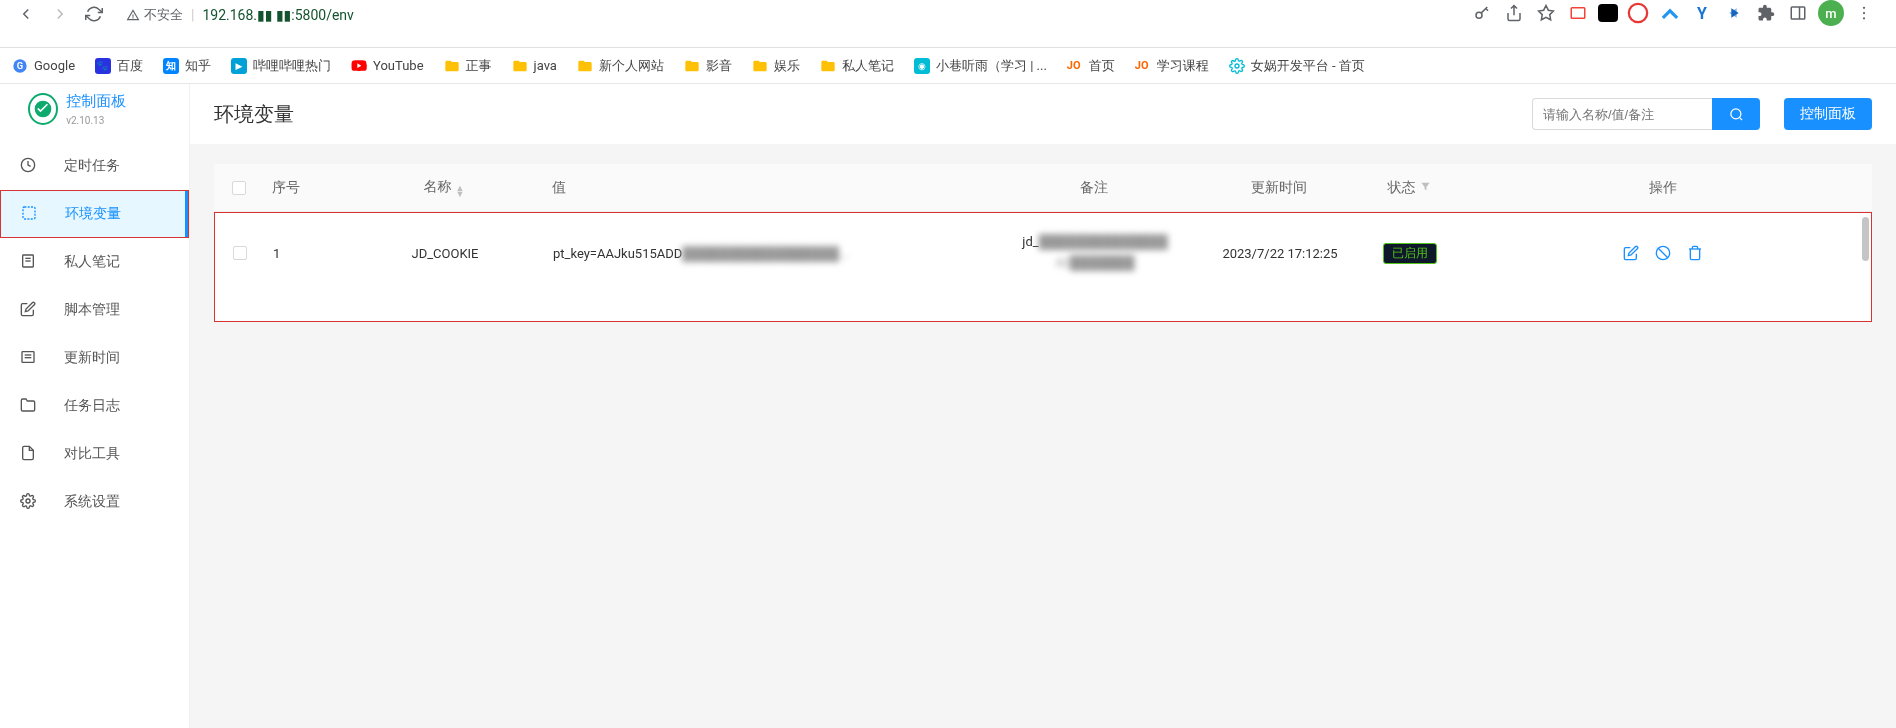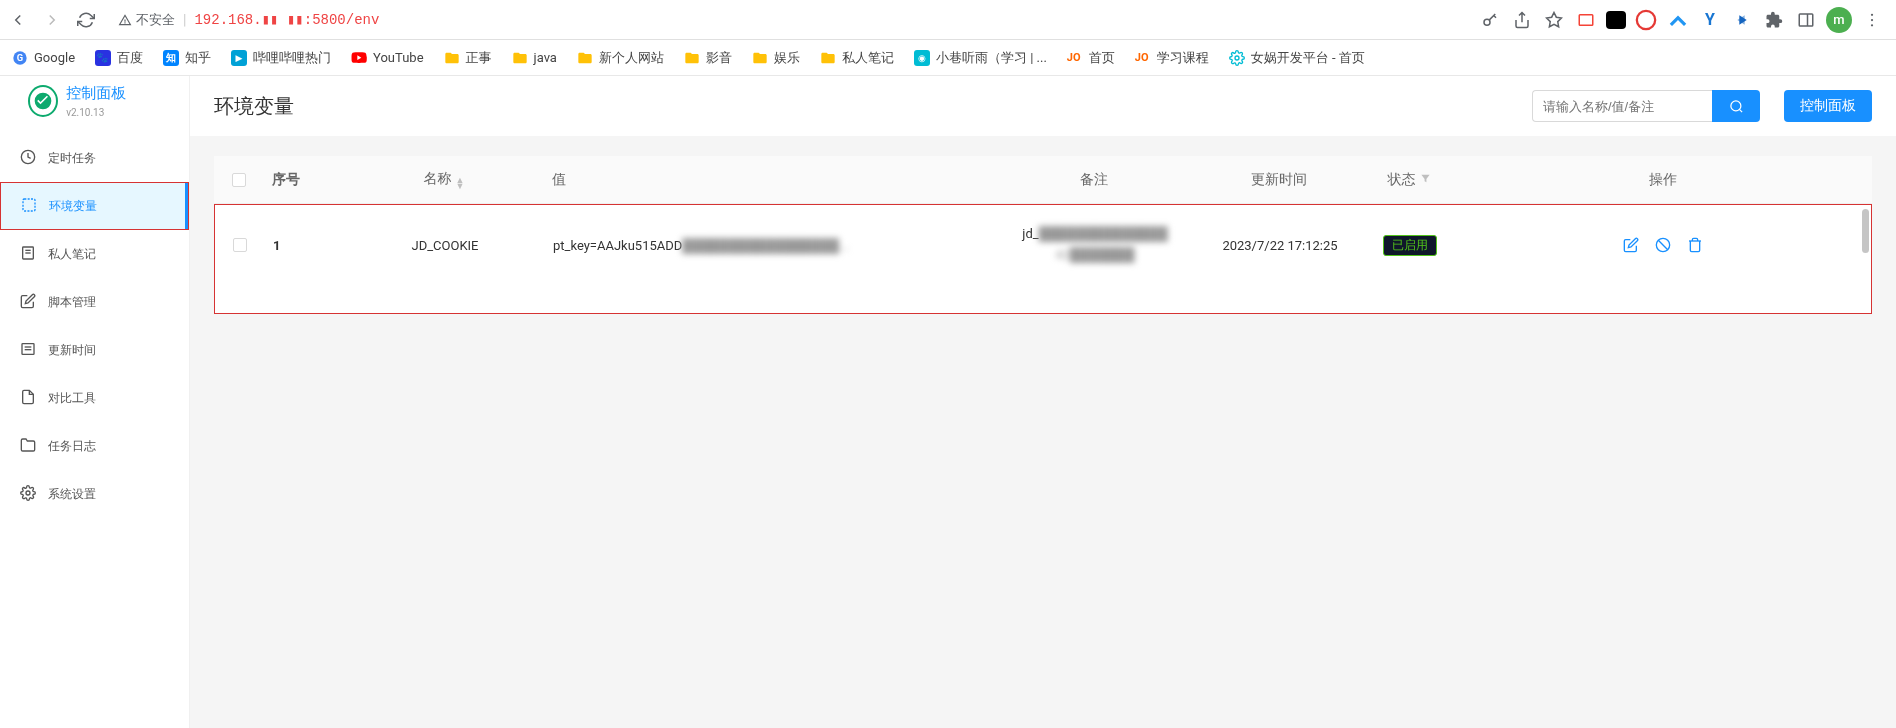--- a/index.html
+++ b/index.html
@@ -1,65 +1,65 @@
 <!DOCTYPE html>
 <html><head>
   <meta charset="utf-8">
   <style>
     * { margin: 0; padding: 0; box-sizing: border-box; }
     body { font-family: -apple-system, BlinkMacSystemFont, "Segoe UI", Roboto, "Helvetica Neue", Arial, sans-serif; font-size: 14px; color: #333; background: #fff; }
     
     
-    .browser-bar { height: 40px; display: flex; align-items: center; padding: 0 4px; gap: 6px; border-bottom: 1px solid #e0e0e0; }
+    .browser-bar { height: 48px; display: flex; align-items: flex-start; padding: 0 12px; gap: 6px; border-bottom: 1px solid #e0e0e0; }
     .nav-btn { width: 28px; height: 28px; display: flex; align-items: center; justify-content: center; border-radius: 50%; color: #5f6368; cursor: pointer; }
     .nav-btn svg { width: 18px; height: 18px; }
     .url-bar { flex: 1; height: 30px; display: flex; align-items: center; gap: 8px; padding: 0 12px; color: #5f6368; font-size: 14px; }
     .url-bar .insecure { display: flex; align-items: center; gap: 4px; font-size: 13px; color: #5f6368; }
-    .url-text { color: #ef4444; font-family: Liberation Mono, monospace; }
+    .url-text { color: #14532d; }
     .chrome-actions { display: flex; align-items: center; gap: 8px; padding-right: 8px; }
     .chrome-icon { width: 24px; height: 24px; display: flex; align-items: center; justify-content: center; color: #5f6368; }
     .ext-icon { width: 24px; height: 24px; border-radius: 4px; display: flex; align-items: center; justify-content: center; font-size: 11px; font-weight: bold; }
     .avatar-m { width: 26px; height: 26px; border-radius: 50%; background: #4caf50; color: white; display: flex; align-items: center; justify-content: center; font-size: 13px; font-weight: 500; }
     
     
     .bookmarks-bar { height: 36px; display: flex; align-items: center; padding: 0 12px; gap: 20px; border-bottom: 1px solid #e8e8e8; font-size: 13px; color: #444; }
     .bookmark { display: flex; align-items: center; gap: 6px; cursor: pointer; }
     .bookmark-icon { width: 16px; height: 16px; display: flex; align-items: center; justify-content: center; border-radius: 2px; }
     .folder-icon { width: 16px; height: 16px; color: #ffc107; }
     
     
     .app { display: flex; height: calc(100vh - 76px); }
     .sidebar { width: 190px; background: #fff; border-right: 1px solid #f0f0f0; }
     .logo-area { height: 50px; display: flex; align-items: center; padding: 0 28px; gap: 8px; }
     .logo-circle { width: 32px; height: 32px; border-radius: 50%; border: 2px solid #0daa6e; display: flex; align-items: center; justify-content: center; color: #0daa6e; }
     .logo-text { font-size: 15px; color: #1890ff; font-weight: 500; }
     .logo-version { font-size: 10px; color: #999; }
     .menu { padding-top: 8px; }
-    .menu-item { height: 48px; display: flex; align-items: center; padding: 0 20px; gap: 12px; cursor: pointer; color: #555; font-size: 12px; position: relative; }
+    .menu-item { height: 48px; display: flex; align-items: center; padding: 0 20px; gap: 28px; cursor: pointer; color: #555; font-size: 14px; position: relative; }
     .menu-item.active { background: #e6f7ff; color: #1890ff; }
     .menu-item.active.highlighted { border: 1.5px solid #d63333; }
     .menu-item.active::after { content: ''; position: absolute; right: 0; top: 0; bottom: 0; width: 3px; background: #1890ff; }
     .menu-item svg { width: 16px; height: 16px; }
     
     
     .main { flex: 1; background: #f5f5f5; display: flex; flex-direction: column; }
     .main-header { height: 60px; background: #fff; display: flex; align-items: center; justify-content: space-between; padding: 0 24px; }
     .page-title { font-size: 20px; font-weight: 500; color: #333; }
     .header-actions { display: flex; gap: 24px; align-items: center; }
     .search-input { width: 180px; height: 32px; border: 1px solid #d9d9d9; border-radius: 4px 0 0 4px; padding: 0 10px; font-size: 13px; outline: none; border-right: none; }
     .search-btn { width: 48px; height: 32px; background: #1890ff; border: none; border-radius: 0 4px 4px 0; color: white; cursor: pointer; display: flex; align-items: center; justify-content: center; }
     .new-btn { height: 32px; padding: 0 16px; background: #1890ff; color: white; border: none; border-radius: 4px; font-size: 14px; cursor: pointer; }
     
     
     .content-area { flex: 1; padding: 20px 24px; }
     .table-wrap { background: #fff; border-radius: 4px; position: relative; }
     .table-header { display: flex; align-items: center; height: 48px; border-bottom: 1px solid #f0f0f0; font-size: 14px; color: #666; background: #fafafa; }
     .col { padding: 0 8px; }
     .col-check { width: 50px; display: flex; justify-content: center; }
-    .col-index { width: 80px; font-weight: bold; }
+    .col-index { width: 80px; }
     .col-name { width: 200px; text-align: center; position: relative; }
     .col-value { width: 450px; }
     .col-remark { width: 200px; text-align: center; }
     .col-time { width: 170px; text-align: center; }
     .col-status { width: 90px; text-align: center; position: relative; }
     .col-action { flex: 1; text-align: center; }
     .checkbox { width: 14px; height: 14px; border: 1px solid #d9d9d9; border-radius: 2px; cursor: pointer; background: white; }
     .sort-icons { display: inline-flex; flex-direction: column; margin-left: 4px; color: #bfbfbf; line-height: 6px; font-size: 9px; }
     .filter-icon { display: inline-block; margin-left: 4px; color: #bfbfbf; }
     
@@ -321,30 +321,30 @@
         <div class="menu-item">
           <span><svg viewBox="0 0 24 24" fill="none" stroke="currentColor" stroke-width="2">
               <rect x="3" y="4" width="18" height="16" rx="1"></rect>
               <line x1="7" y1="9" x2="17" y2="9"></line>
               <line x1="7" y1="13" x2="17" y2="13"></line>
             </svg></span>
           <span>更新时间</span>
         </div>
         <div class="menu-item">
           <span><svg viewBox="0 0 24 24" fill="none" stroke="currentColor" stroke-width="2">
+              <path d="M22 19a2 2 0 01-2 2H4a2 2 0 01-2-2V5a2 2 0 012-2h5l2 3h9a2 2 0 012 2z"></path>
+            </svg></span>
+          <span>任务日志</span>
+        </div>
+        <div class="menu-item">
+          <span><svg viewBox="0 0 24 24" fill="none" stroke="currentColor" stroke-width="2">
               <path d="M14 2H6a2 2 0 00-2 2v16a2 2 0 002 2h12a2 2 0 002-2V8z"></path>
               <polyline points="14 2 14 8 20 8"></polyline>
             </svg></span>
           <span>对比工具</span>
-        </div>
-        <div class="menu-item">
-          <span><svg viewBox="0 0 24 24" fill="none" stroke="currentColor" stroke-width="2">
-              <path d="M22 19a2 2 0 01-2 2H4a2 2 0 01-2-2V5a2 2 0 012-2h5l2 3h9a2 2 0 012 2z"></path>
-            </svg></span>
-          <span>任务日志</span>
         </div>
         <div class="menu-item">
           <span><svg viewBox="0 0 24 24" fill="none" stroke="currentColor" stroke-width="2">
               <circle cx="12" cy="12" r="3"></circle>
               <path d="M19.4 15a1.65 1.65 0 00.33 1.82l.06.06a2 2 0 11-2.83 2.83l-.06-.06a1.65 1.65 0 00-1.82-.33 1.65 1.65 0 00-1 1.51V21a2 2 0 11-4 0v-.09a1.65 1.65 0 00-1-1.51 1.65 1.65 0 00-1.82.33l-.06.06a2 2 0 11-2.83-2.83l.06-.06a1.65 1.65 0 00.33-1.82 1.65 1.65 0 00-1.51-1H3a2 2 0 110-4h.09a1.65 1.65 0 001.51-1 1.65 1.65 0 00-.33-1.82l-.06-.06a2 2 0 112.83-2.83l.06.06a1.65 1.65 0 001.82.33h0a1.65 1.65 0 001-1.51V3a2 2 0 114 0v.09a1.65 1.65 0 001 1.51 1.65 1.65 0 001.82-.33l.06-.06a2 2 0 112.83 2.83l-.06.06a1.65 1.65 0 00-.33 1.82v0a1.65 1.65 0 001.51 1H21a2 2 0 110 4h-.09a1.65 1.65 0 00-1.51 1z"></path>
             </svg></span>
           <span>系统设置</span>
         </div>
       </div>
   </div>

